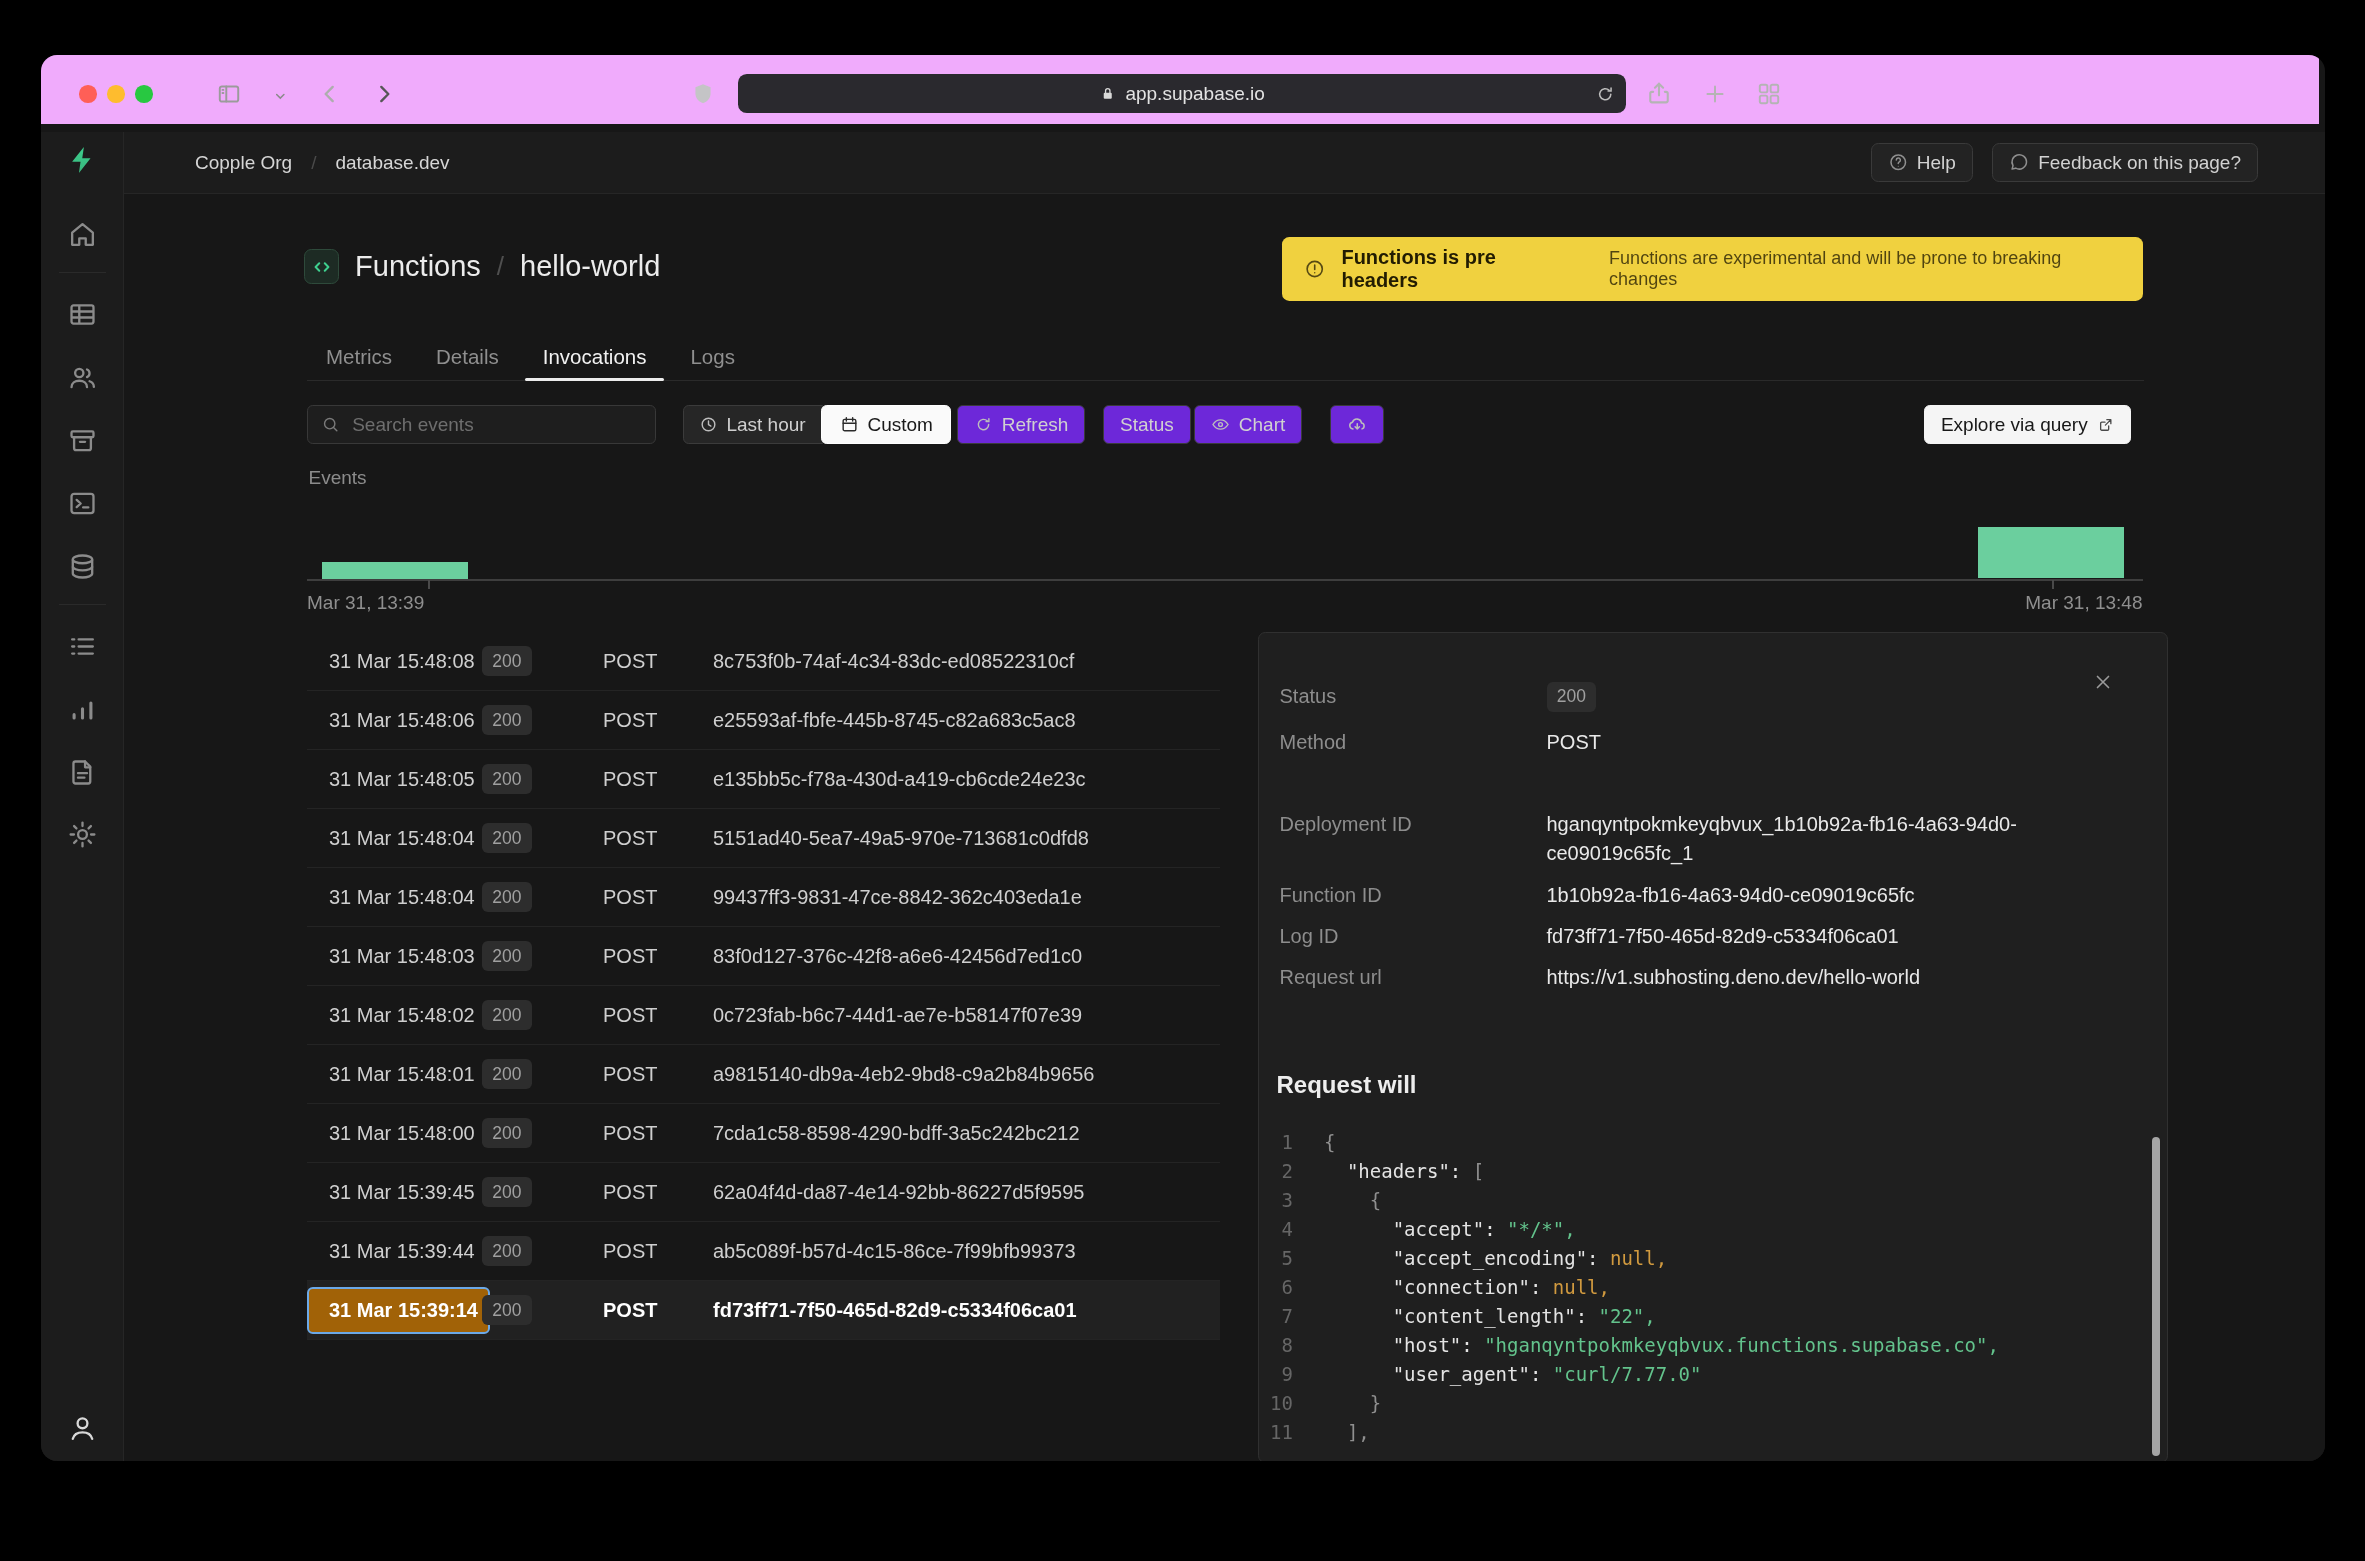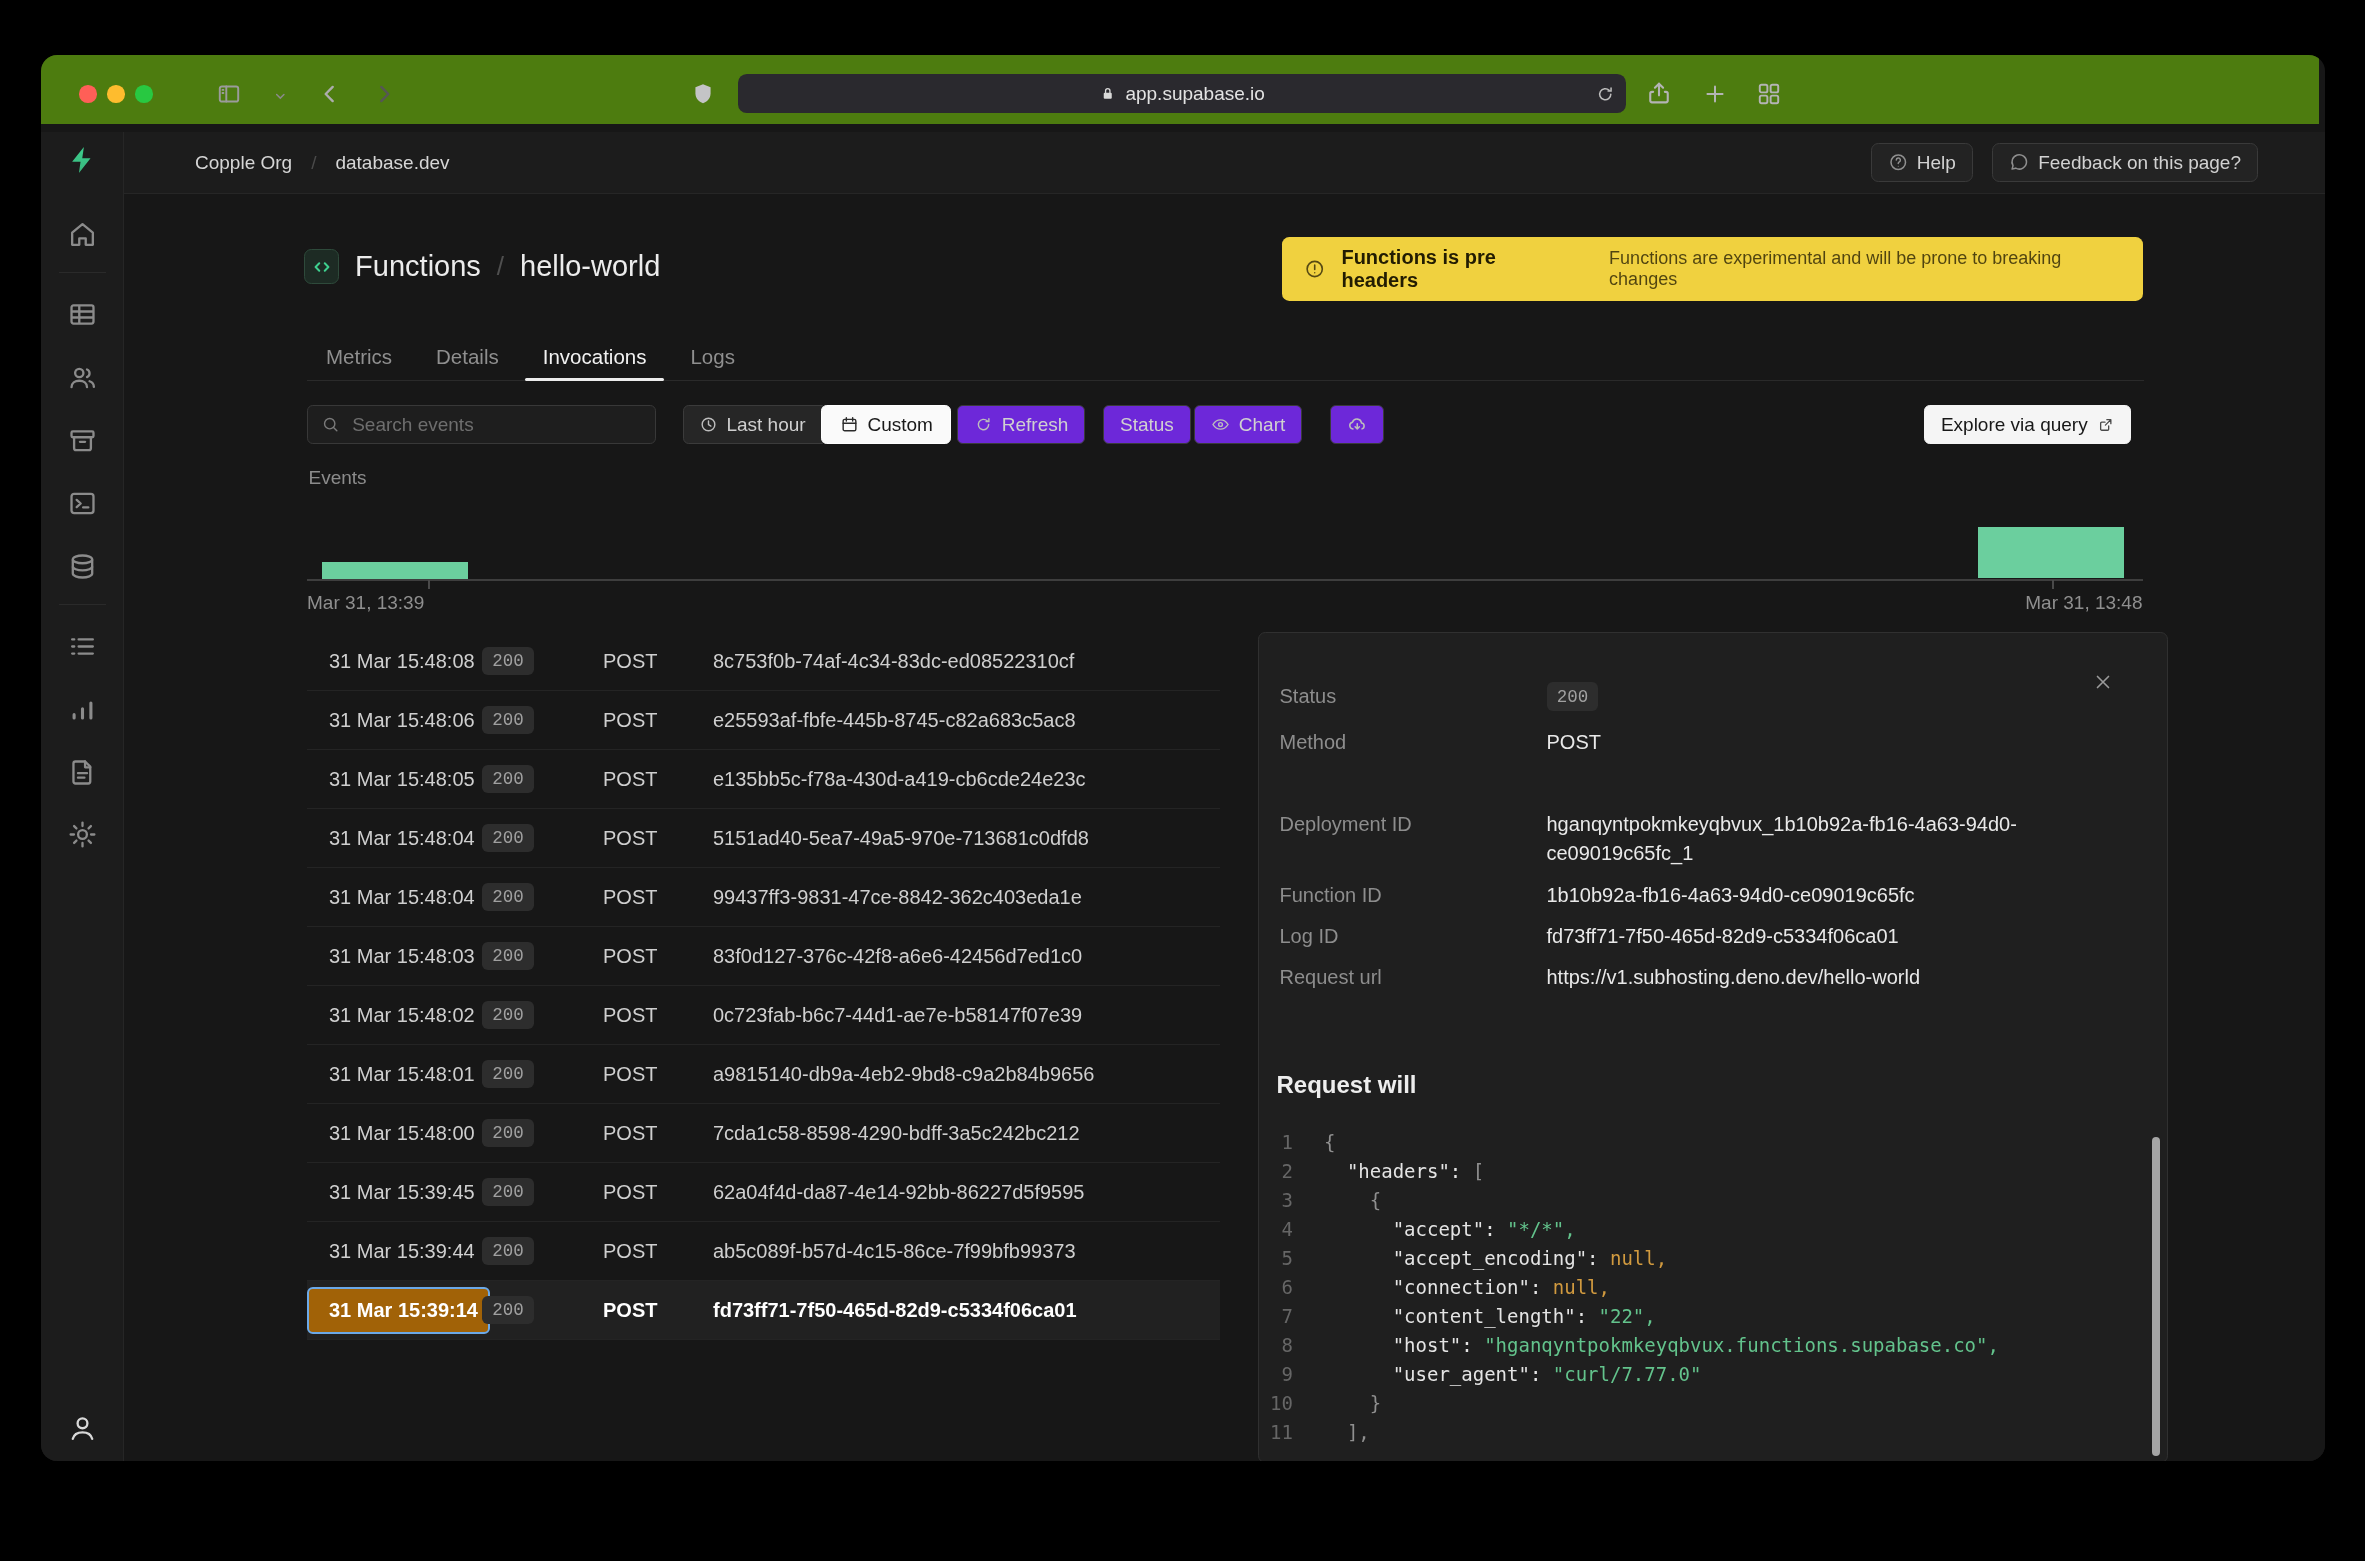--- a/index.html
+++ b/index.html
@@ -1,21 +1,21 @@
 <!DOCTYPE html>
 <html style="font-size:11.7px"><head>
 <meta charset="utf-8">
 <style>
   html,body{margin:0;padding:0;}
   body{width:2366px;height:1562px;background:#000;overflow:hidden;
        font-family:"Liberation Sans","DejaVu Sans",sans-serif;-webkit-font-smoothing:antialiased;}
   .window{position:absolute;left:41px;top:55px;width:2284px;height:1406px;border-radius:16px;
           overflow:hidden;background:#171717;}
   
-  .titlebar{position:absolute;left:0;top:0;right:6px;height:69px;background:#4d7c0f;}
+  .titlebar{position:absolute;left:0;top:0;right:6px;height:69px;background:#f0abfc;}
   .tl{position:absolute;top:30px;width:17.5px;height:17.5px;border-radius:50%;}
   .ticon{position:absolute;display:flex;align-items:center;justify-content:center;}
   .urlbar{position:absolute;left:697px;top:19px;width:888px;height:39px;background:#2a292e;
           border-radius:8.8px;display:flex;align-items:center;justify-content:center;gap:8.8px;color:#e3e3e3;font-size:19px;}
   .urlreload{position:absolute;right:10.2px;top:9.5px;color:#bdbdbd;}
   
   .app{position:absolute;left:0;top:77px;right:0;bottom:0;}
   .rail{position:absolute;left:0;top:0;width:82px;bottom:0;background:#1c1c1c;border-right:0.7px solid #262626;}
   .rail-item{position:absolute;left:0;width:82px;display:flex;justify-content:center;color:#8b8b8b;}
   .rail-div{position:absolute;left:17.5px;width:47px;height:0.7px;background:#2a2a2a;}
@@ -67,21 +67,21 @@
   .axis-label{position:absolute;top:397px;font-size:19px;color:#8f8f8f;}
   
   .etable{position:absolute;left:0;top:437px;width:913px;}
   .event-row{height:58px;display:flex;align-items:center;border-bottom:0.7px solid #242424;font-size:20px;color:#cfcfcf;}
   .event-row.selected{background:#212121;color:#fff;font-weight:700;}
   .c-time{width:175px;padding-left:22px;box-sizing:border-box;flex:none;}
   .c-status{width:121px;flex:none;}
   .c-method{width:110px;flex:none;}
   .c-id{flex:1;}
   .badge{display:inline-block;padding:4.4px 10.2px;background:#2d2d2d;border-radius:5.8px;
-         font-family:Liberation Mono, monospace;font-size:17.5px;color:#a0a0a0;font-weight:400;}
+         font-family:Liberation Sans, sans-serif;font-size:17.5px;color:#a0a0a0;font-weight:400;}
   .time-ring{display:inline-flex;align-items:center;box-sizing:border-box;width:183px;height:47px;margin-left:-22px;
              padding-left:20px;border:2.2px solid #6ca9e8;border-radius:5.8px;background:#a16207;}
   
   .panel{position:absolute;left:951px;top:437px;width:910px;height:831px;background:#1f1f1f;
          border:0.7px solid #303030;border-radius:7.3px;box-sizing:border-box;overflow:hidden;}
   .panel-close{position:absolute;right:53px;top:38px;color:#9a9a9a;}
   .dfield{position:absolute;left:20.5px;right:41px;display:flex;font-size:20px;}
   .dlabel{width:267px;flex:none;color:#8d8d8d;line-height:29px;}
   .dvalue{color:#e9e9e9;line-height:29px;max-width:497px;}
   .panel-h{position:absolute;left:17.5px;top:438px;font-size:24px;font-weight:600;color:#ededed;}

